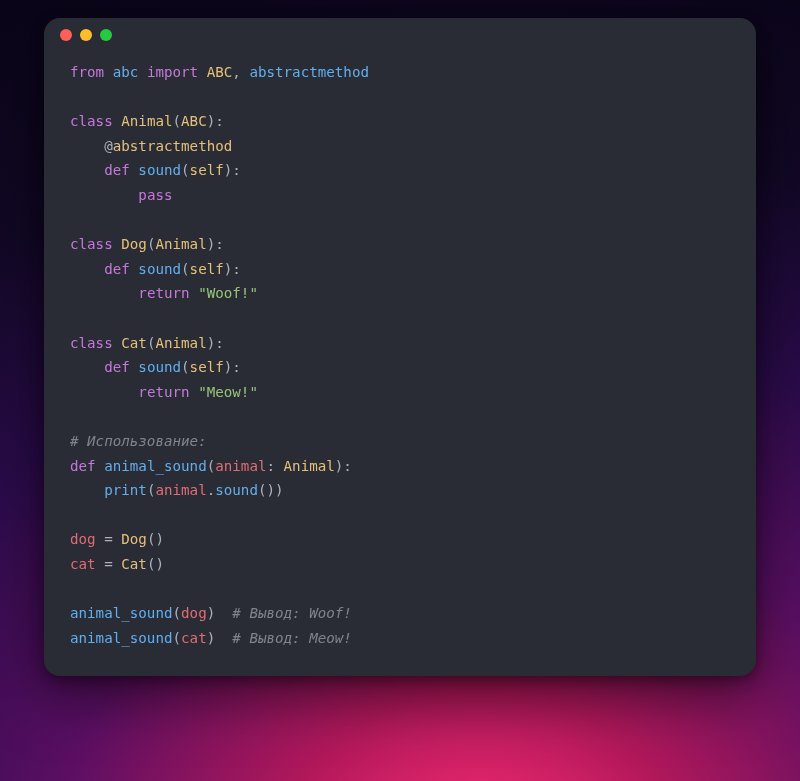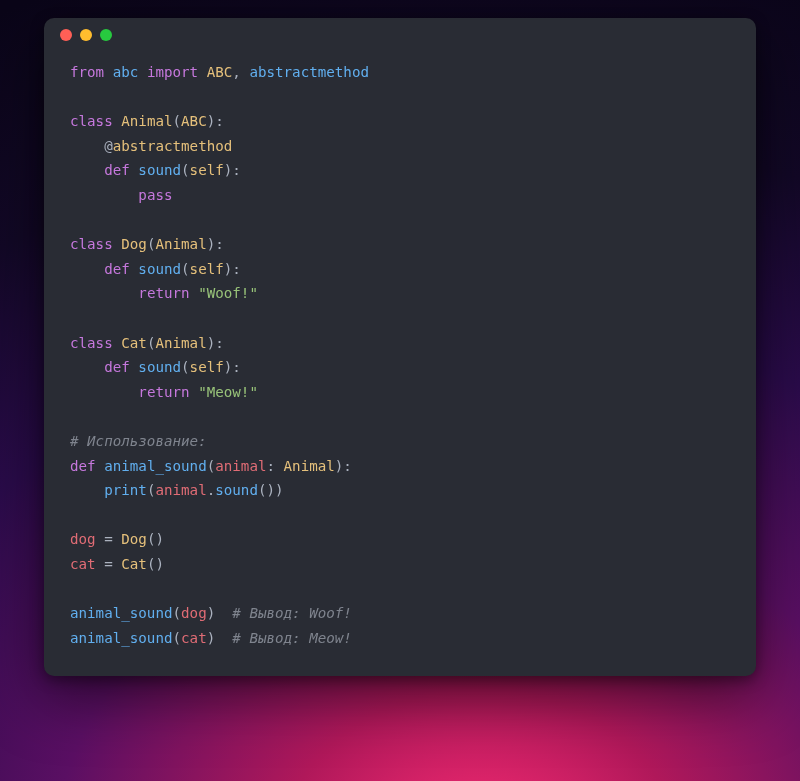--- a/index.html
+++ b/index.html
@@ -19,21 +19,21 @@
                 #0a0518 100%);
     font-family: ui-monospace, SFMono-Regular, Menlo, Monaco, Consolas, "Liberation Mono", "Courier New", monospace;
     display: flex;
     align-items: flex-start;
     justify-content: center;
   }
   .window {
     margin-top: 18px;
     width: 712px;
     background: #292c34;
-    border-radius: 10px;
+    border-radius: 16px;
     box-shadow: 0 20px 60px rgba(0,0,0,0.55), 0 4px 14px rgba(0,0,0,0.4);
     padding-bottom: 26px;
   }
   .titlebar {
     height: 34px;
     display: flex;
     align-items: center;
     padding-left: 16px;
     gap: 8px;
   }

